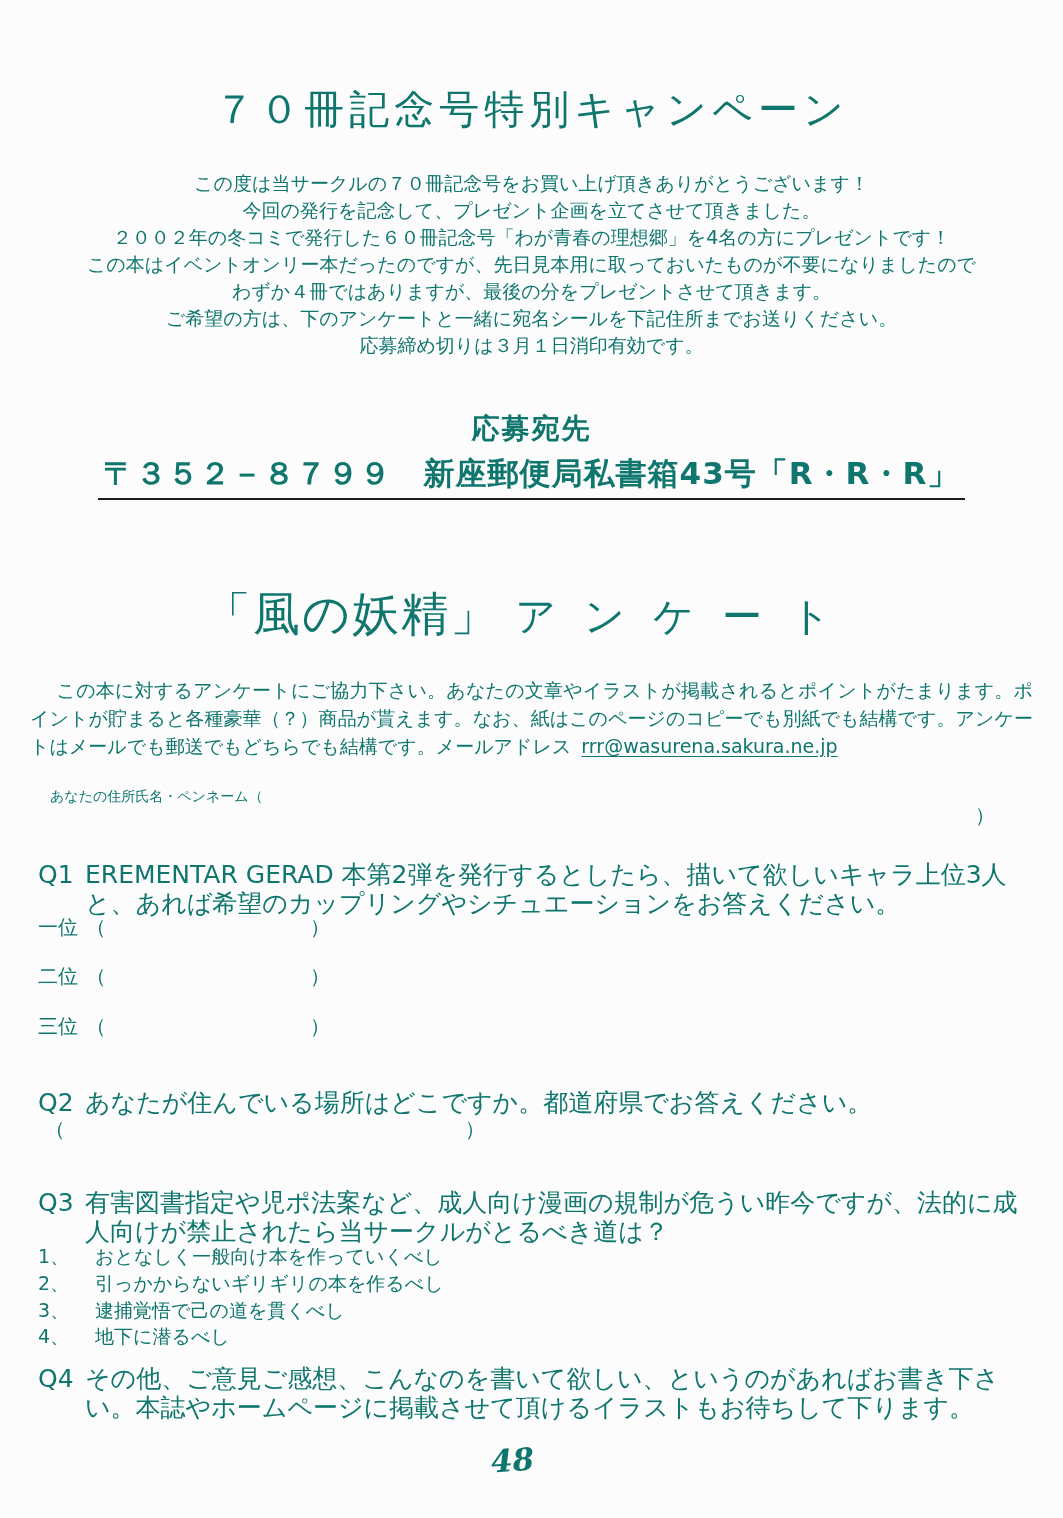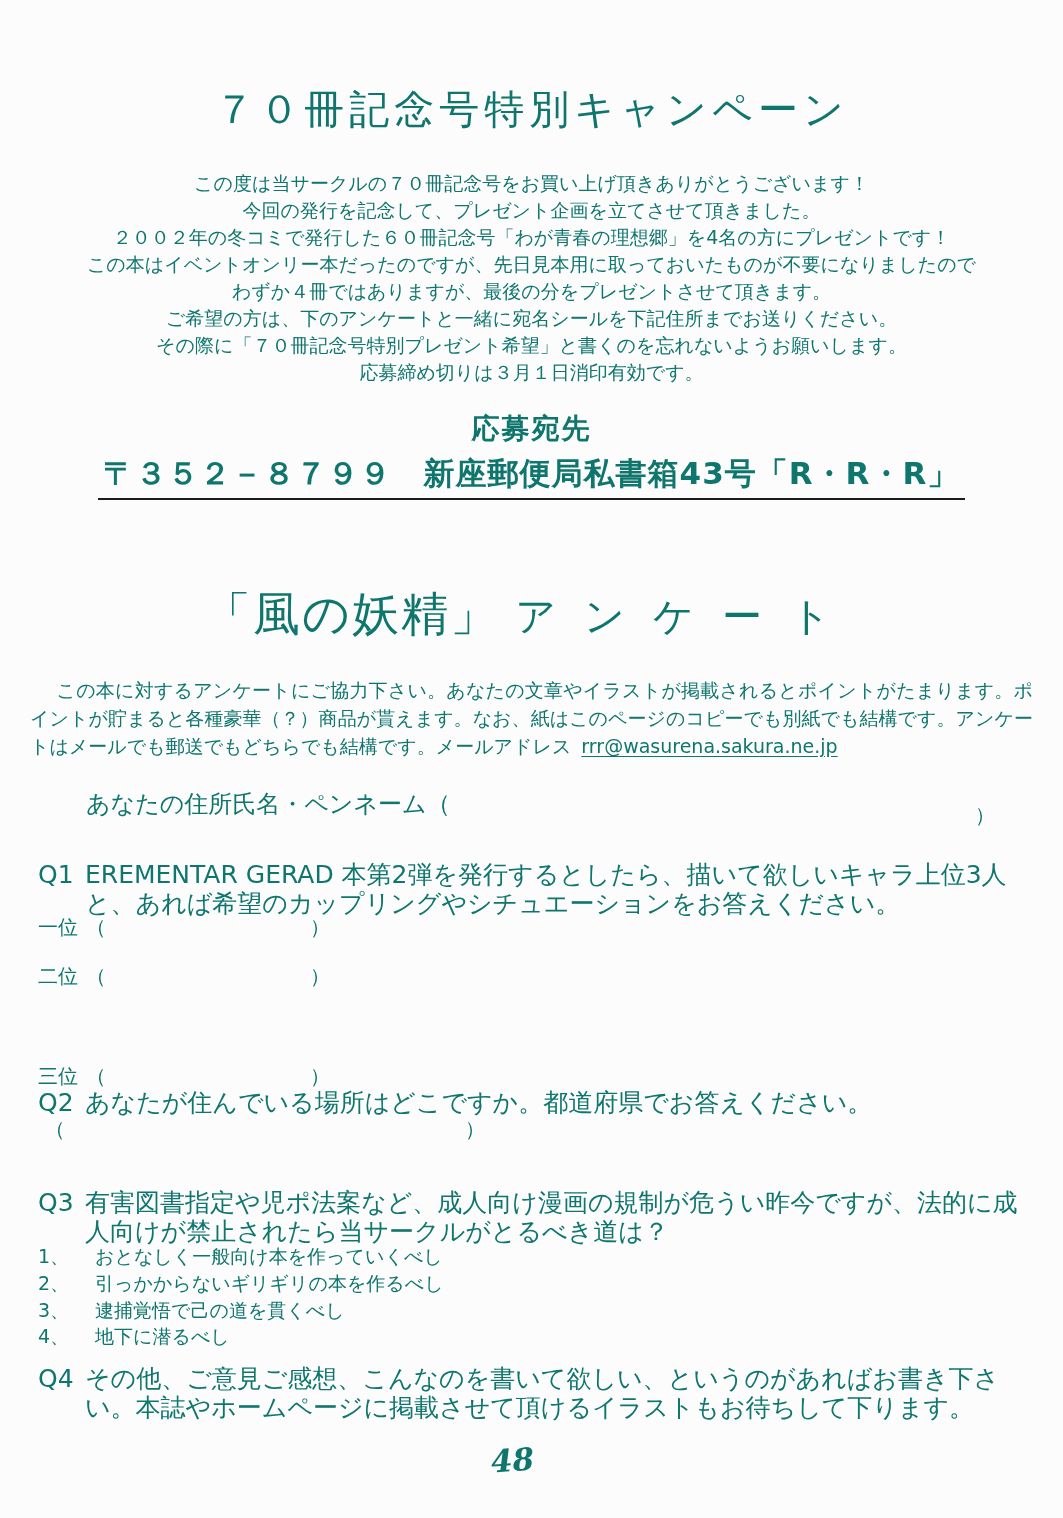--- a/index.html
+++ b/index.html
@@ -77,21 +77,21 @@
   }
   .email {
     text-decoration: underline;
     text-underline-offset: 3px;
     margin-left: 10px;
     text-indent: 0;
     display: inline-block;
   }
 
   
-  .name-label { top: 788px; left: 50px; font-size: 24px; white-space: nowrap; margin-left: 36px; }
+  .name-label { top: 788px; left: 50px; font-size: 14px; white-space: nowrap; }
   .name-close { top: 802px; left: 975px; font-size: 20px; }
 
   
   .q-row {
     left: 38px;
     right: 28px;
     display: flex;
     align-items: flex-start;
     font-size: 25px;
     line-height: 29px;
@@ -108,21 +108,21 @@
   .rank-row {
     left: 38px;
     width: 292px;
     display: flex;
     justify-content: space-between;
     font-size: 20px;
     white-space: nowrap;
   }
   .rank-1 { top: 914px; }
   .rank-2 { top: 963px; }
-  .rank-3 { top: 1063px; font-family: Liberation Serif, serif; }
+  .rank-3 { top: 1013px; font-family: Liberation Serif, serif; }
   .rank-row .gap { margin-left: 8px; }
 
   
   .q2-blank {
     top: 1116px;
     left: 45px;
     width: 440px;
     display: flex;
     justify-content: space-between;
     font-size: 20px;
@@ -160,21 +160,20 @@
 
   <div class="abs center doc-title">７０冊記念号特別キャンペーン</div>
 
   <div class="abs center campaign">
     <div>この度は当サークルの７０冊記念号をお買い上げ頂きありがとうございます！</div>
     <div>今回の発行を記念して、プレゼント企画を立てさせて頂きました。</div>
     <div>２００２年の冬コミで発行した６０冊記念号「わが青春の理想郷」を4名の方にプレゼントです！</div>
     <div>この本はイベントオンリー本だったのですが、先日見本用に取っておいたものが不要になりましたので</div>
     <div>わずか４冊ではありますが、最後の分をプレゼントさせて頂きます。</div>
     <div>ご希望の方は、下のアンケートと一緒に宛名シールを下記住所までお送りください。</div>
-    <div>その際に「７０冊記念号特別プレゼント希望」と書くのを忘れないようお願いします。</div>
     <div>応募締め切りは３月１日消印有効です。</div>
   </div>
 
   <div class="abs center app-heading">応募宛先</div>
   <div class="abs center app-address-wrap">
     <span class="app-address">〒３５２－８７９９　新座郵便局私書箱43号「R・R・R」</span>
   </div>
 
   <div class="abs survey-intro">
     <span>この本に対するアンケートにご協力下さい。あなたの文章やイラストが掲載されるとポイントがたまります。ポイントが貯まると各種豪華（？）商品が貰えます。なお、紙はこのページのコピーでも別紙でも結構です。アンケートはメールでも郵送でもどちらでも結構です。メールアドレス</span><span class="email">rrr@wasurena.sakura.ne.jp</span>

